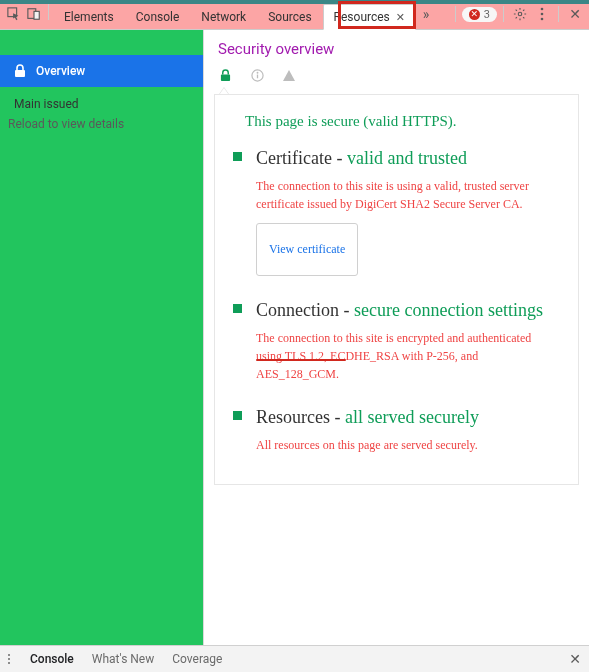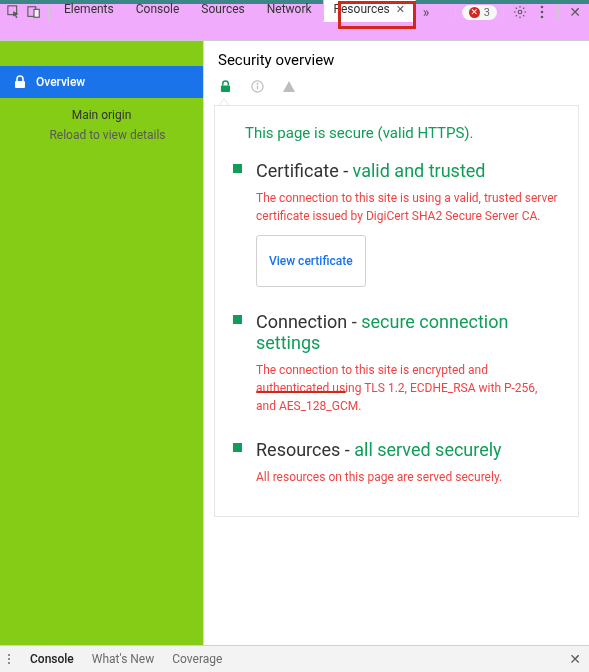--- a/index.html
+++ b/index.html
@@ -1,41 +1,41 @@
 <!DOCTYPE html>
 <html><head>
   <meta charset="utf-8">
   <style>
     * { box-sizing: border-box; margin: 0; padding: 0; }
     body { font-family: -apple-system, "Segoe UI", Roboto, "Helvetica Neue", Arial, sans-serif; font-size: 12px; color: #333; width: 589px; height: 672px; overflow: hidden; background: #fff; display: flex; flex-direction: column; }
     .topbar { height: 4px; background: #3b8686; }
-    .tabbar { display: flex; align-items: flex-end; height: 26px; background: #f0abfc; border-bottom: 1px solid #ccc; padding: 18px 4px; position: relative; }
+    .tabbar { display: flex; align-items: flex-start; height: 26px; background: #fca5a5; border-bottom: 1px solid #ccc; padding: 0 4px; position: relative; }
     .tabbar .ic { width: 20px; height: 20px; display: inline-flex; align-items: center; justify-content: center; color: #5a5a5a; }
     .tabbar .sep { width: 1px; height: 16px; background: #ccc; margin: 0 4px; }
     .tabbar .tab { padding: 0 10px; height: 26px; display: inline-flex; align-items: center; color: #333; cursor: default; border: 1px solid transparent; }
     .tabbar .tab.active { background: #fff; border: 1px solid #ccc; border-bottom: 1px solid #fff; border-radius: 2px 2px 0 0; }
     .highlight-box { position: absolute; border: 3px solid #d1281e; pointer-events: none; }
     .tabbar .close-x { margin-left: 6px; font-size: 11px; color: #5a5a5a; }
     .tabbar .after { margin-left: auto; display: flex; align-items: center; gap: 2px; }
     .err-pill { display: inline-flex; align-items: center; gap: 4px; background: #f7f7f7; border-radius: 10px; padding: 1px 7px; font-size: 11px; color: #666; }
     .err-dot { width: 11px; height: 11px; border-radius: 50%; background: #d1281e; color: #fff; font-size: 9px; display: inline-flex; align-items: center; justify-content: center; }
     .main { flex: 1; display: flex; min-height: 0; }
-    .sidebar { width: 204px; border-right: 1px solid #d9d9d9; display: flex; flex-direction: column; font-size: 12px; background: #84cc16; text-align: center; }
+    .sidebar { width: 204px; border-right: 1px solid #d9d9d9; display: flex; flex-direction: column; font-size: 12px; background: #22c55e; }
     .sidebar .spacer { height: 25px; }
     .overview { background: #1a73e8; color: #fff; height: 32px; display: flex; align-items: center; padding: 0 14px; gap: 10px; font-weight: 500; }
     .overview .lock { font-size: 13px; }
     .sidebar .group { padding: 10px 14px 0 14px; color: #333; }
-    .sidebar .sub { padding: 6px 14px 0 26px; color: #5a5a5a; }
+    .sidebar .sub { padding: 6px 14px 0 8px; color: #5a5a5a; }
     .panel { flex: 1; background: #fff; display: flex; flex-direction: column; min-height: 0; overflow: hidden; }
-    .panel-head { padding: 10px 14px 6px 14px; font-size: 15px; color: #000000; }
+    .panel-head { padding: 10px 14px 6px 14px; font-size: 15px; color: #a21caf; }
     .icon-row { display: flex; align-items: center; gap: 18px; padding: 4px 14px 0 14px; position: relative; }
     .icon-row .i { width: 14px; height: 14px; display: inline-flex; align-items: center; justify-content: center; font-size: 13px; color: #bdbdbd; }
     .icon-row .i.green { color: #0f9d58; }
     .triangle { width: 0; height: 0; border-left: 7px solid transparent; border-right: 7px solid transparent; border-bottom: 10px solid #fff; position: absolute; top: 24px; left: 13px; filter: drop-shadow(0 -1px 0 #e0e0e0); }
-    .cardwrap { border-top: 1px solid #e6e6e6; margin: 12px 10px 16px 10px; border-left: 1px solid #e6e6e6; border-right: 1px solid #e6e6e6; border-bottom: 1px solid #e6e6e6; background: #fff; padding: 18px 18px 6px 18px; position: relative; }
+    .cardwrap { border-top: 1px solid #e6e6e6; margin: 12px 10px 16px 10px; border-left: 1px solid #e6e6e6; border-right: 1px solid #e6e6e6; border-bottom: 1px solid #e6e6e6; background: #fff; padding: 18px 18px 6px 18px; position: relative; font-family: Liberation Serif, serif; }
     .status-line { color: #0f9d58; font-size: 15px; margin-bottom: 18px; margin-left: 12px; }
     .sec { display: flex; align-items: flex-start; gap: 14px; margin-bottom: 24px; }
     .sq { width: 9px; height: 9px; background: #0f9d58; margin-top: 4px; flex-shrink: 0; }
     .sec-body { flex: 1; }
     .sec-title { font-size: 18px; color: #333; margin-bottom: 8px; }
     .sec-title .grn { color: #0f9d58; }
     .sec-desc { font-size: 12px; color: #ef4444; line-height: 1.5; position: relative; }
     .btn { display: inline-block; margin-top: 10px; border: 1px solid #d0d0d0; border-radius: 3px; padding: 18px 12px; color: #1a73e8; font-size: 12px; background: #fff; font-weight: 500; }
     .underline-red { position: absolute; left: 0; top: 30px; width: 90px; height: 2.3px; background: #d1281e; border-radius: 2px; }
     .drawer { height: 27px; border-top: 1px solid #d0d0d0; background: #f3f3f3; display: flex; align-items: center; padding: 0 8px; font-size: 12px; color: #6b6b6b; gap: 18px; }
@@ -59,22 +59,22 @@
   </span>
   <span class="ic">
     <svg width="14" height="14" viewBox="0 0 16 16">
         <rect x="1" y="2" width="9" height="11" fill="none" stroke="#5a5a5a" stroke-width="1.3"></rect>
         <rect x="8" y="5" width="6" height="9" fill="#f3f3f3" stroke="#5a5a5a" stroke-width="1.3"></rect>
       </svg>
   </span>
   <span class="sep"></span>
   <span class="tab">Elements</span>
   <span class="tab">Console</span>
+  <span class="tab">Network</span>
   <span class="tab">Sources</span>
-  <span class="tab">Network</span>
   <span class="tab active">
     <span>Resources</span>
     <span class="close-x">✕</span>
   </span>
   <span class="ic" style="font-size:14px;">»</span>
   <div class="after">
     <span class="sep"></span>
     <span class="err-pill">
       <span class="err-dot">✕</span>
       <span>3</span>
@@ -104,21 +104,21 @@
     <div class="spacer"></div>
     <div class="overview">
       <span class="lock">
         <svg width="12" height="14" viewBox="0 0 12 14">
             <rect x="1" y="6" width="10" height="7" rx="1" fill="#fff"></rect>
             <path d="M3 6 V4 a3 3 0 0 1 6 0 V6" fill="none" stroke="#fff" stroke-width="1.6"></path>
           </svg>
       </span>
       <span>Overview</span>
     </div>
-    <div class="group">Main origin</div>
+    <div class="group">Main issued</div>
     <div class="sub">Reload to view details</div>
   </div>
 
   <div class="panel">
     <div class="panel-head">Security overview</div>
     <div class="icon-row">
       <span class="i green">
         <svg width="11" height="13" viewBox="0 0 12 14">
             <rect x="1" y="6" width="10" height="7" rx="1" fill="#0f9d58"></rect>
             <path d="M3 6 V4 a3 3 0 0 1 6 0 V6" fill="none" stroke="#0f9d58" stroke-width="1.6"></path>

